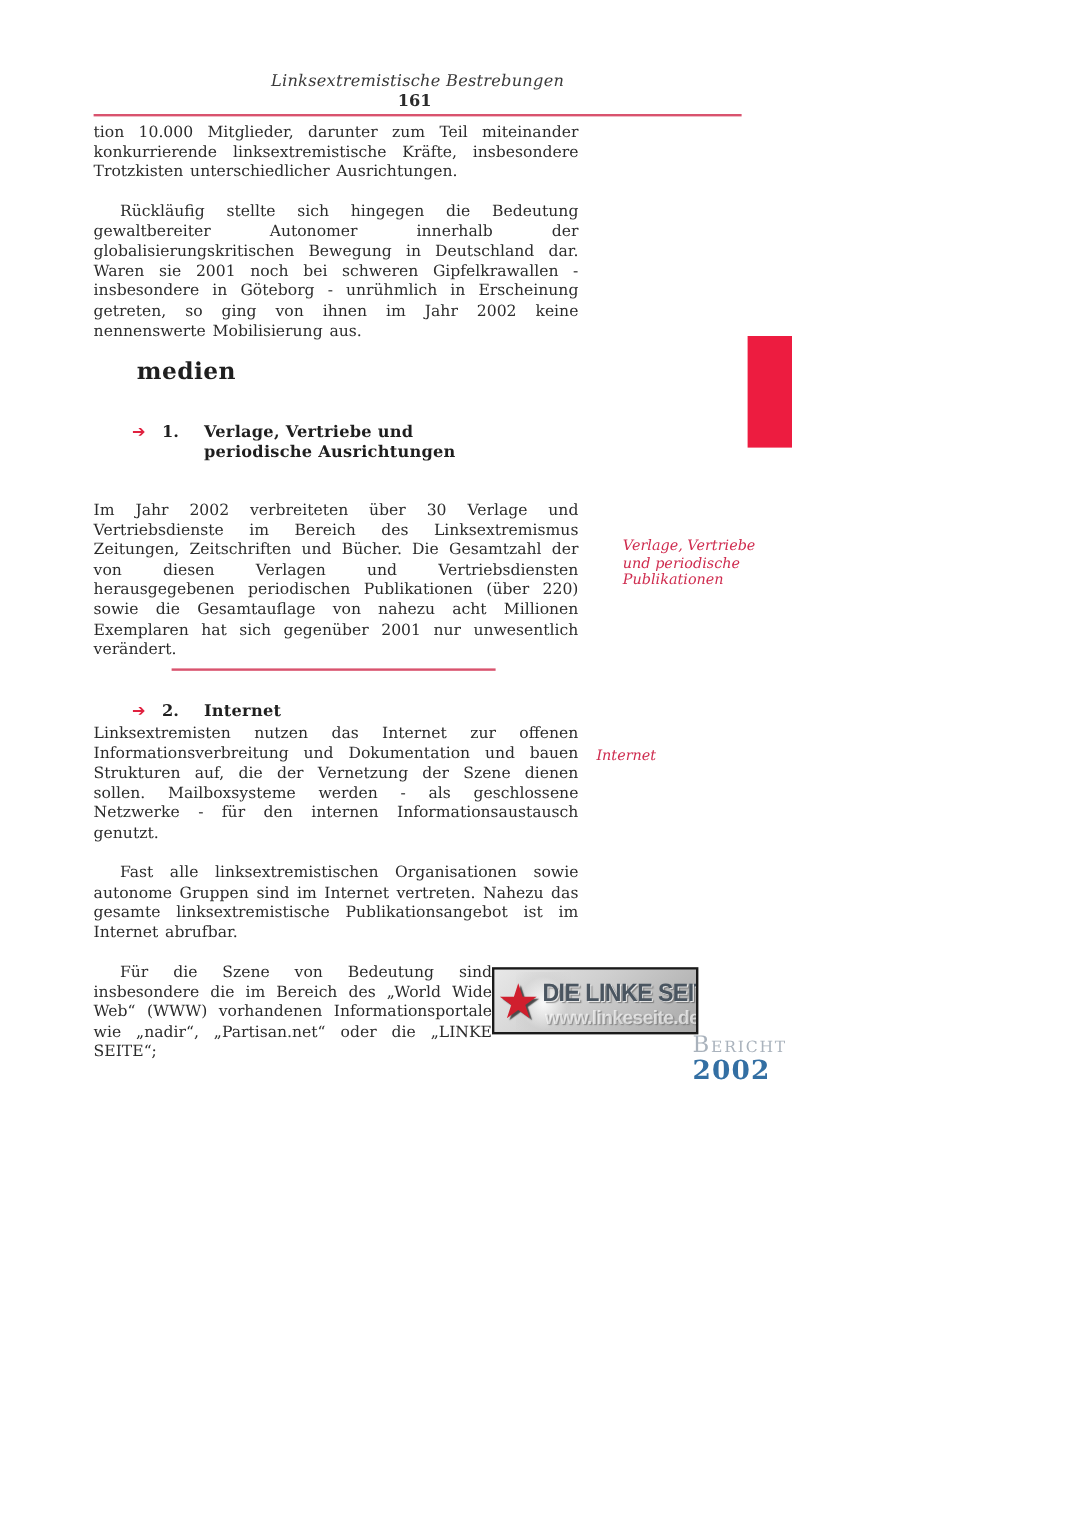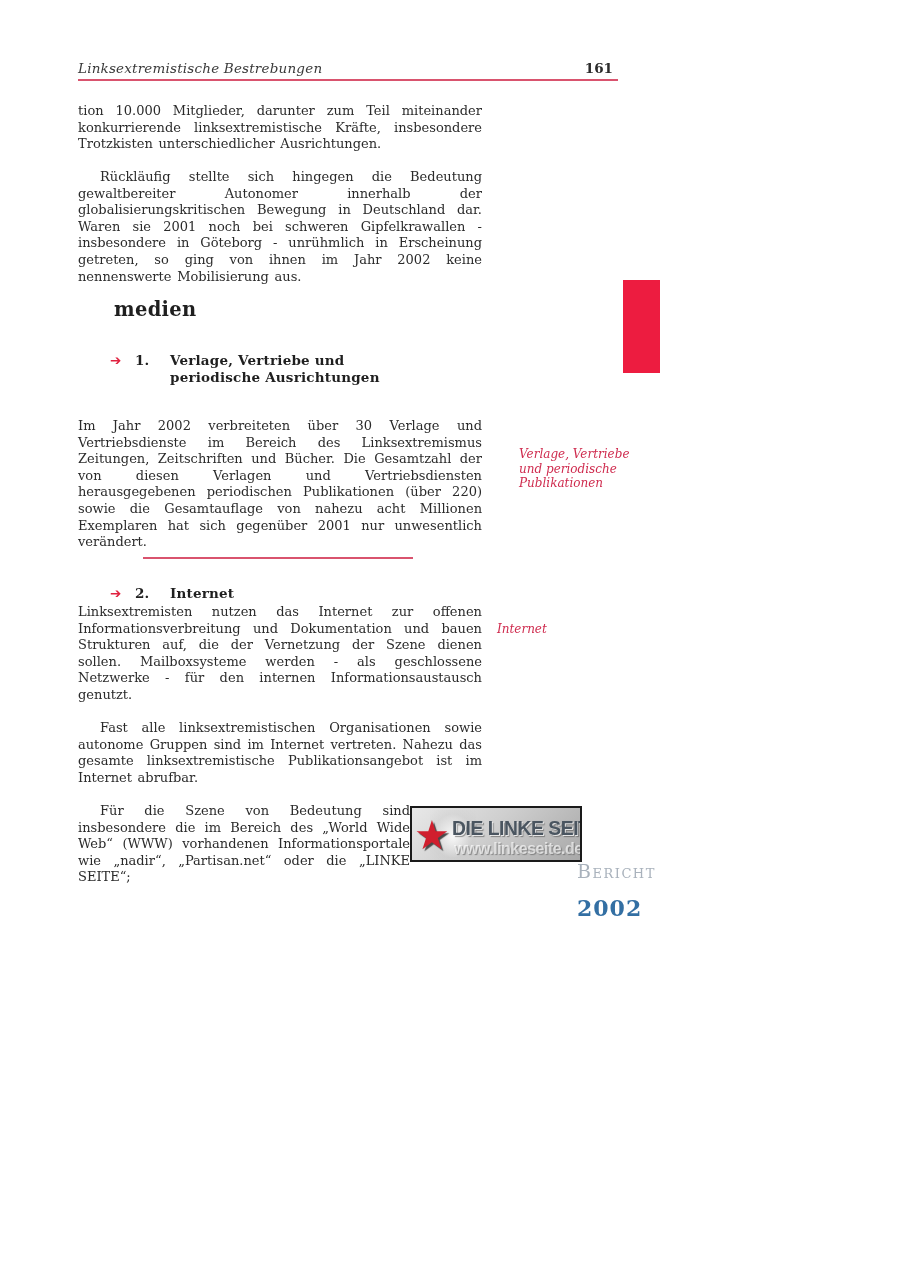--- a/index.html
+++ b/index.html
@@ -16,20 +16,21 @@
   
   .running-header {
     position: absolute;
     left: 78px; top: 60px;
     width: 540px;
     display: flex;
     justify-content: space-between;
     align-items: center;
     border-bottom: 2px solid #d9536e;
     padding-bottom: 3px;
+    flex-direction: column;
   }
   .running-header .rh-title {
     font-style: italic;
     font-size: 13.5px;
     color: #3a3a3a;
     letter-spacing: 0.2px;
   }
   .running-header .rh-page {
     font-weight: bold;
     font-size: 13.5px;
@@ -160,21 +161,21 @@
     font-variant: small-caps;
     font-size: 19px;
     letter-spacing: 1.5px;
     color: #a9b2bc;
   }
   .report-logo .logo-year {
     font-size: 22px;
     font-weight: bold;
     letter-spacing: 1px;
     color: #336fa3;
-    margin-top: 16px;
+    margin-top: 0px;
   }
 </style>
 </head>
 <body>
 
 <div class="page">
 
   <div class="running-header">
     <span class="rh-title">Linksextremistische Bestrebungen</span>
     <span class="rh-page">161</span>

